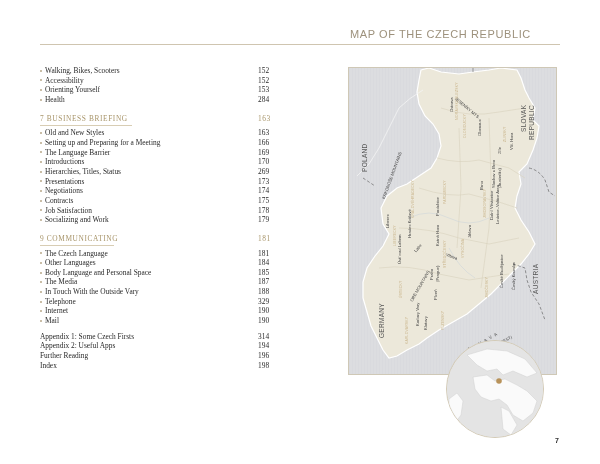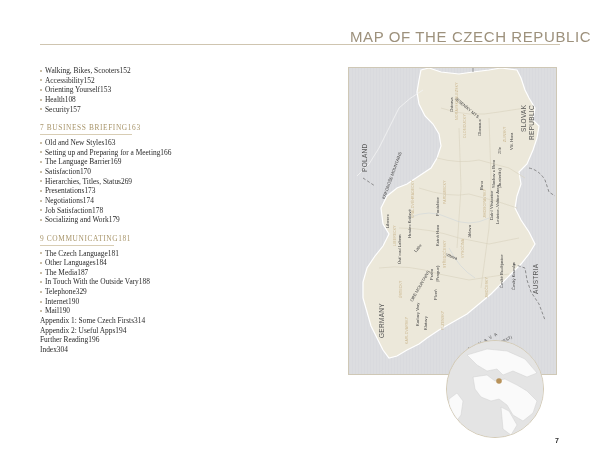--- a/index.html
+++ b/index.html
@@ -1,26 +1,26 @@
 <!DOCTYPE html>
 <html><head>
 <meta charset="utf-8">
 <style>
   html,body{margin:0;padding:0;background:#fff;}
   body{width:600px;height:464px;position:relative;overflow:hidden;font-family:"Liberation Serif","DejaVu Serif",serif;color:#2a2a2a;}
   .toc{position:absolute;left:40px;top:66px;width:240px;font-size:7.4px;line-height:9.65px;}
-  .toc .row{display:flex;}
+  .toc .row{display:flex;justify-content:space-between;}
   .toc .row .lbl{display:flex;align-items:center;}
   .toc .row .num{width:22px;text-align:left;}
   .bullet{display:inline-block;width:2px;height:2px;background:#b8a98a;margin-right:3px;border-radius:1px;}
   .sect{margin-top:9px;margin-bottom:5px;position:relative;color:#a8956a;font-size:7.4px;letter-spacing:0.6px;}
   .sect .underline{position:absolute;left:0;top:11px;width:92px;height:1px;background:#d8cdb4;}
-  .appx{margin-top:0;}
+  .appx{margin-top:6px;}
   .header-rule{position:absolute;left:40px;top:44px;width:520px;height:1px;background:#cfc5b0;}
-  .header-title{position:absolute;left:350px;top:28px;font-family:"Liberation Sans","DejaVu Sans",sans-serif;font-size:15px;letter-spacing:0.6px;color:#9d917c;}
+  .header-title{position:absolute;left:350px;top:28px;font-family:"Liberation Sans","DejaVu Sans",sans-serif;font-size:11px;letter-spacing:0.6px;color:#9d917c;}
   .map{position:absolute;left:348px;top:67px;width:209px;height:308px;background:#dcdde0;border:1px solid #cfc8b6;box-sizing:border-box;overflow:hidden;}
   .map svg{position:absolute;left:0;top:0;}
   .globe{position:absolute;left:446px;top:340px;width:98px;height:98px;border-radius:50%;background:#e6e6e6;border:1.5px solid #d3cab5;overflow:hidden;box-sizing:border-box;}
   .page-num{position:absolute;left:555px;top:437px;font-family:"Liberation Sans","DejaVu Sans",sans-serif;font-size:7px;font-weight:bold;color:#333;}
   .country{position:absolute;font-family:"Liberation Sans","DejaVu Sans",sans-serif;font-size:6.5px;color:#555;letter-spacing:0.3px;transform-origin:left top;white-space:nowrap;}
   .city{position:absolute;font-family:"Liberation Sans","DejaVu Sans",sans-serif;font-size:4.2px;color:#444;transform-origin:left top;white-space:nowrap;}
   .region{position:absolute;font-family:"Liberation Sans","DejaVu Sans",sans-serif;font-size:3.4px;color:#c9b48a;transform-origin:left top;white-space:nowrap;letter-spacing:0.2px;}
 </style>
 </head>
 <body>
@@ -50,28 +50,21 @@
           <span class="bullet"></span>
           <span>Orienting Yourself</span>
         </span>
         <span class="num">153</span>
       </div>
     <div class="row">
         <span class="lbl">
           <span class="bullet"></span>
           <span>Health</span>
         </span>
-        <span class="num">108</span>
-      </div>
-    <div class="row">
-        <span class="lbl">
-          <span class="bullet"></span>
-          <span>Security</span>
-        </span>
-        <span class="num">157</span>
+        <span class="num">284</span>
       </div>
   </div>
 
   <div class="row sect">
     <span>7  BUSINESS BRIEFING</span>
     <span class="num">163</span>
     <span class="underline"></span>
   </div>
   <div>
     <div class="row">
@@ -91,21 +84,21 @@
     <div class="row">
         <span class="lbl">
           <span class="bullet"></span>
           <span>The Language Barrier</span>
         </span>
         <span class="num">169</span>
       </div>
     <div class="row">
         <span class="lbl">
           <span class="bullet"></span>
-          <span>Satisfaction</span>
+          <span>Introductions</span>
         </span>
         <span class="num">170</span>
       </div>
     <div class="row">
         <span class="lbl">
           <span class="bullet"></span>
           <span>Hierarchies, Titles, Status</span>
         </span>
         <span class="num">269</span>
       </div>
@@ -115,20 +108,27 @@
           <span>Presentations</span>
         </span>
         <span class="num">173</span>
       </div>
     <div class="row">
         <span class="lbl">
           <span class="bullet"></span>
           <span>Negotiations</span>
         </span>
         <span class="num">174</span>
+      </div>
+    <div class="row">
+        <span class="lbl">
+          <span class="bullet"></span>
+          <span>Contracts</span>
+        </span>
+        <span class="num">175</span>
       </div>
     <div class="row">
         <span class="lbl">
           <span class="bullet"></span>
           <span>Job Satisfaction</span>
         </span>
         <span class="num">178</span>
       </div>
     <div class="row">
         <span class="lbl">
@@ -155,20 +155,27 @@
     <div class="row">
         <span class="lbl">
           <span class="bullet"></span>
           <span>Other Languages</span>
         </span>
         <span class="num">184</span>
       </div>
     <div class="row">
         <span class="lbl">
           <span class="bullet"></span>
+          <span>Body Language and Personal Space</span>
+        </span>
+        <span class="num">185</span>
+      </div>
+    <div class="row">
+        <span class="lbl">
+          <span class="bullet"></span>
           <span>The Media</span>
         </span>
         <span class="num">187</span>
       </div>
     <div class="row">
         <span class="lbl">
           <span class="bullet"></span>
           <span>In Touch With the Outside Vary</span>
         </span>
         <span class="num">188</span>
@@ -204,21 +211,21 @@
     <div class="row">
         <span>Appendix 2: Useful Apps</span>
         <span class="num">194</span>
       </div>
     <div class="row">
         <span>Further Reading</span>
         <span class="num">196</span>
       </div>
     <div class="row">
         <span>Index</span>
-        <span class="num">304</span>
+        <span class="num">198</span>
       </div>
   </div>
 </div>
 
 <div class="map">
   <svg width="209" height="308" viewBox="0 0 209 308">
 
     <defs>
       <pattern id="hatch" width="3" height="6" patternUnits="userSpaceOnUse">
         <rect width="3" height="6" fill="#dcdde0"></rect>

